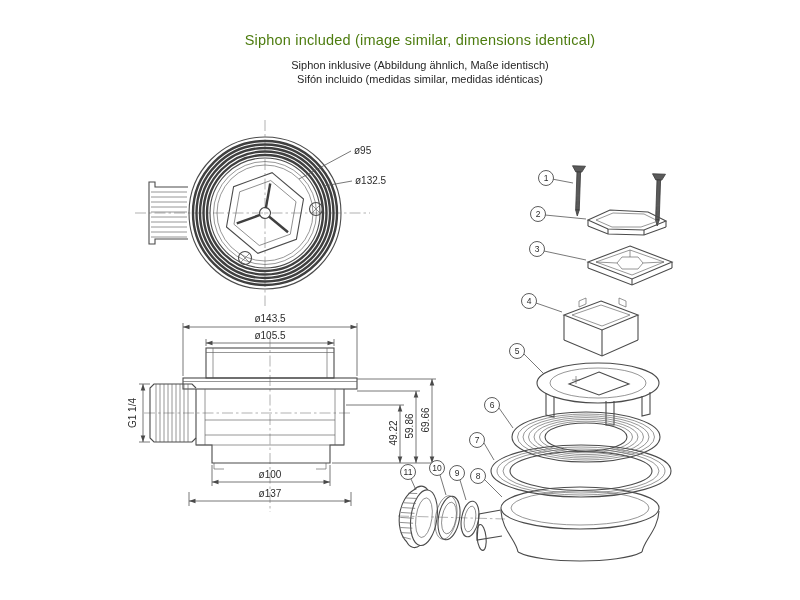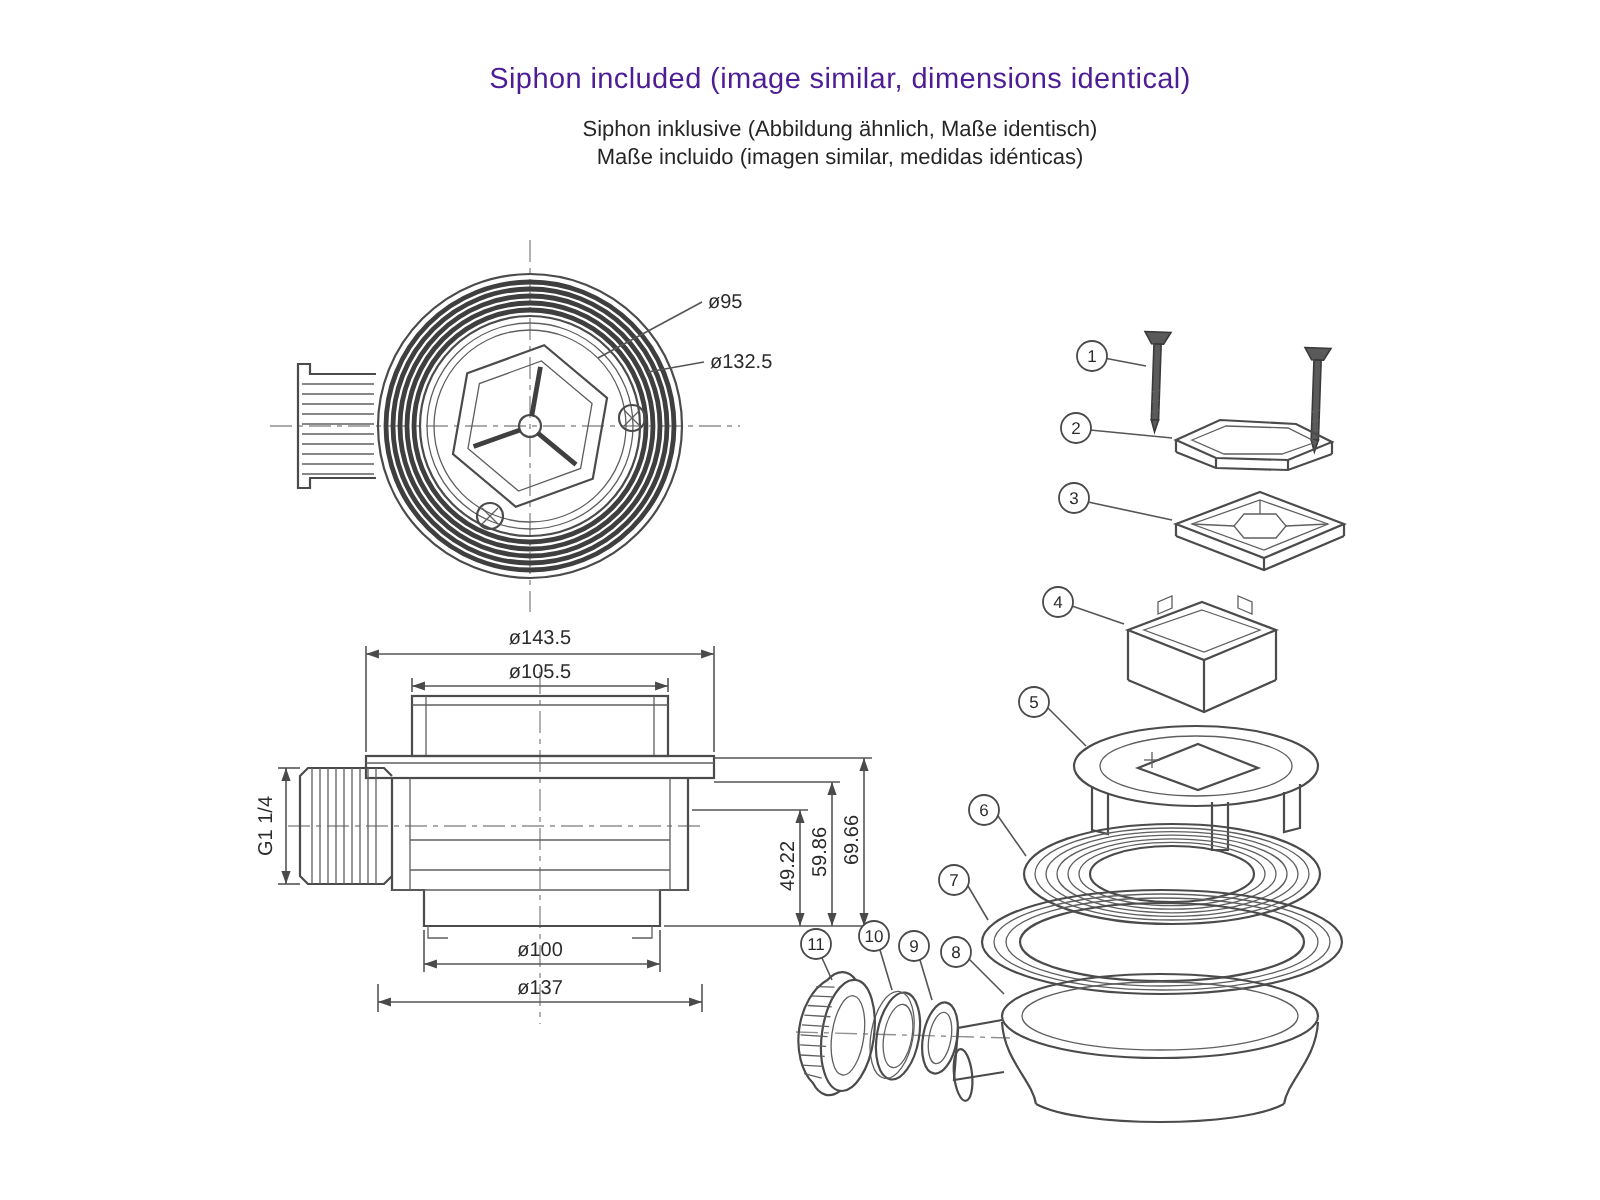--- a/index.html
+++ b/index.html
@@ -1,21 +1,21 @@
 <!DOCTYPE html>
 <html><head>
 <meta charset="utf-8">
 <style>
   html,body { margin:0; padding:0; background:#e9e9e9; }
   .canvas {
     position:relative; width:800px; height:600px; background:#ffffff;
     font-family:"Liberation Sans", sans-serif; overflow:hidden; margin:0 auto;
   }
   .header { position:absolute; top:32px; left:40px; width:760px; text-align:center; }
-  .title { font-size:14.5px; color:#4c1d95; letter-spacing:0.2px; margin-bottom:10px; }
+  .title { font-size:14.5px; color:#4d7c0f; letter-spacing:0.2px; margin-bottom:10px; }
   .sub   { font-size:11px; color:#262626; line-height:14px; }
   svg.drawing { position:absolute; top:0; left:0; }
 
   .ln { fill:none; stroke:#4b4b4b; stroke-width:1.1; }
   .lt { fill:none; stroke:#5f5f5f; stroke-width:0.65; }
   .lk { fill:none; stroke:#3f3f3f; stroke-width:2.4; }
   .cl { fill:none; stroke:#909090; stroke-width:0.7; stroke-dasharray:11 3 2.5 3; }
   .dim { fill:none; stroke:#555; stroke-width:0.8; }
   .dimline { fill:none; stroke:#555; stroke-width:0.8; marker-start:url(#arr); marker-end:url(#arr); }
   .sf { fill:#5a5a5a; stroke:#3a3a3a; stroke-width:0.8; }
@@ -24,21 +24,21 @@
   .pnumc { fill:#ffffff; stroke:#4a4a4a; stroke-width:0.9; }
 </style>
 </head>
 <body>
 
 <div class="canvas">
 
   <div class="header">
     <div class="title">Siphon included (image similar, dimensions identical)</div>
     <div class="sub">Siphon inklusive (Abbildung ähnlich, Maße identisch)</div>
-    <div class="sub">Maße incluido (imagen similar, medidas idénticas)</div>
+    <div class="sub">Sifón incluido (medidas similar, medidas idénticas)</div>
   </div>
 
   <svg class="drawing" width="800" height="600" viewBox="0 0 800 600">
     <defs>
       <marker id="arr" viewBox="0 0 10 10" refX="9.5" refY="5" markerWidth="9" markerHeight="9" orient="auto-start-reverse">
         <path d="M0.5,1.8 L9.5,5 L0.5,8.2 Z" fill="#4a4a4a"></path>
       </marker>
     </defs>
 
     <g transform="translate(265,213)">

